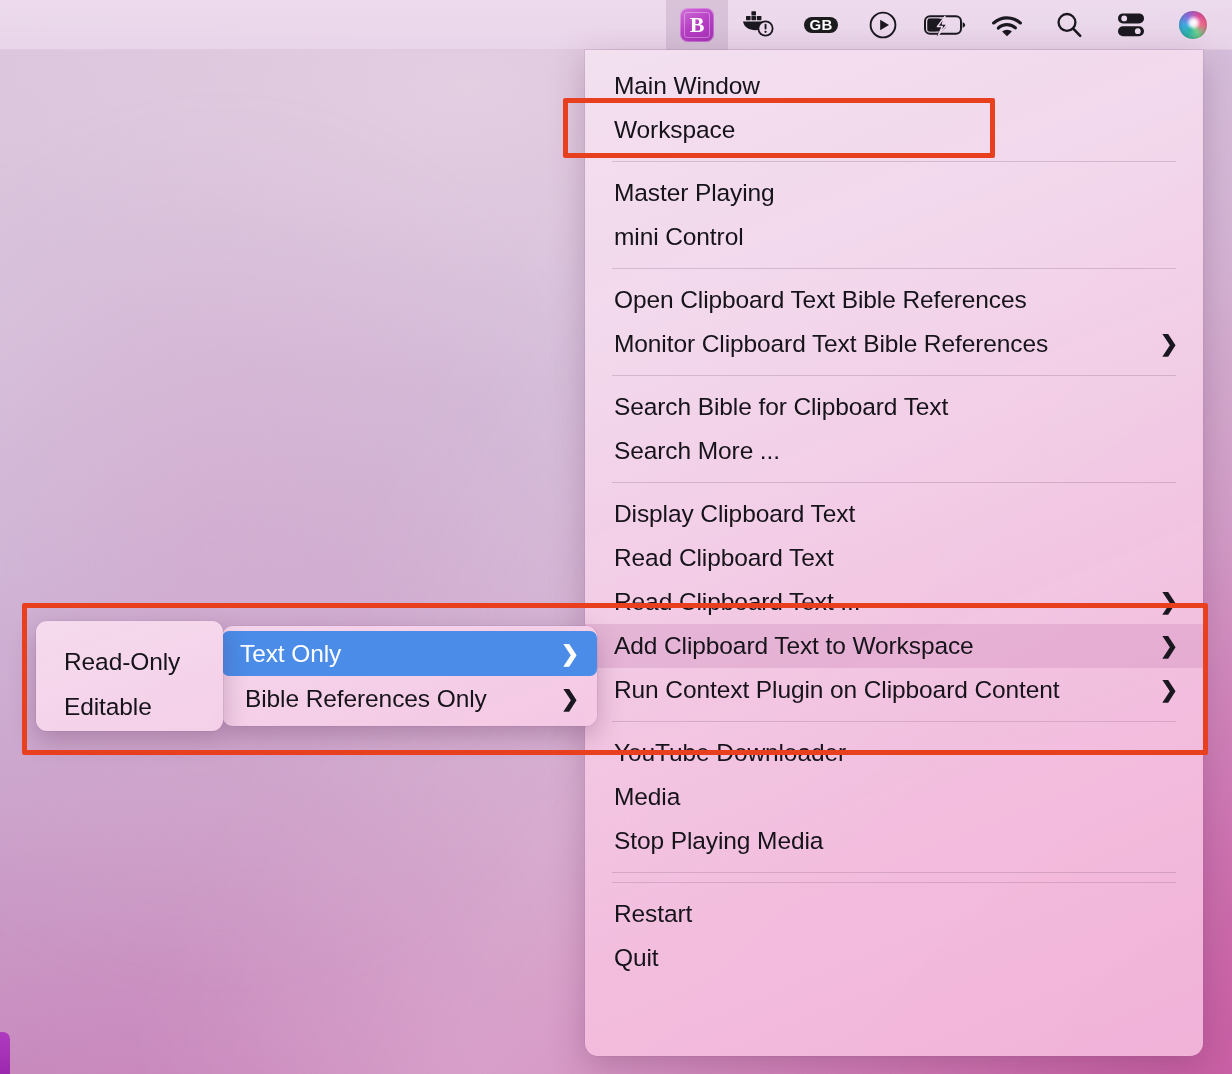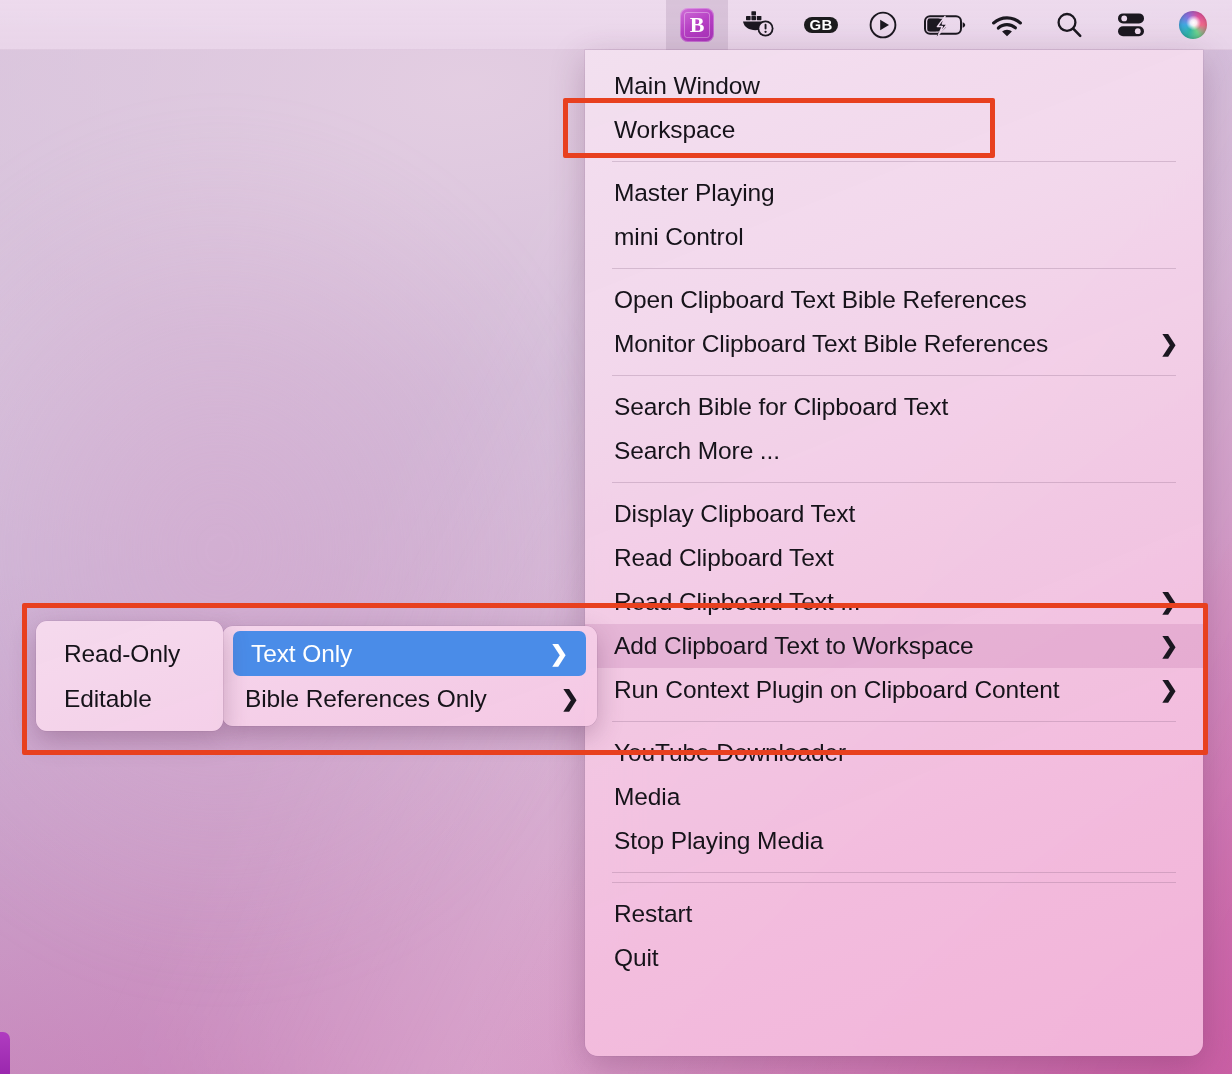--- a/index.html
+++ b/index.html
@@ -165,39 +165,39 @@
     backdrop-filter: blur(22px);
     box-shadow: 0 9px 26px rgba(90,40,80,0.30), 0 0 0 0.5px rgba(150,110,150,0.26);
     padding: 5px 0;
     overflow: hidden;
   }
   #submenu-2 .mi { height: 45px; padding: 0 18px 0 23px; font-size: 24.5px; }
   #submenu-2 .mi.selected {
     background: #4a8ce8;
     color: #ffffff;
     border-radius: 7px;
-    margin: 0 11px;
+    margin: 0 0;
     padding-left: 18px;
   }
   #submenu-2 .mi.selected .chev { color: #ffffff; }
 
   
   #submenu-3 {
     position: absolute;
     left: 36px; top: 621px;
     width: 187px; height: 110px;
     border-radius: 11px;
     background: linear-gradient(160deg, rgba(246,219,238,0.975) 0%, rgba(245,209,233,0.97) 100%);
     backdrop-filter: blur(22px);
     box-shadow: 0 9px 26px rgba(90,40,80,0.30), 0 0 0 0.5px rgba(150,110,150,0.26);
     padding: 10px 0;
     z-index: 5;
     overflow: hidden;
   }
-  #submenu-3 .mi { height: 45px; padding: 0 16px 0 28px; font-size: 24.5px; }
+  #submenu-3 .mi { height: 45px; padding: 0 16px 0 28px; font-size: 24.5px; align-items: flex-end; }
 
   
   .annot {
     position: absolute;
     border: 5px solid #e8401f;
     border-radius: 2px;
     pointer-events: none;
     z-index: 20;
   }
   #annot-workspace { left: 563px; top: 98px; width: 432px; height: 60px; }

